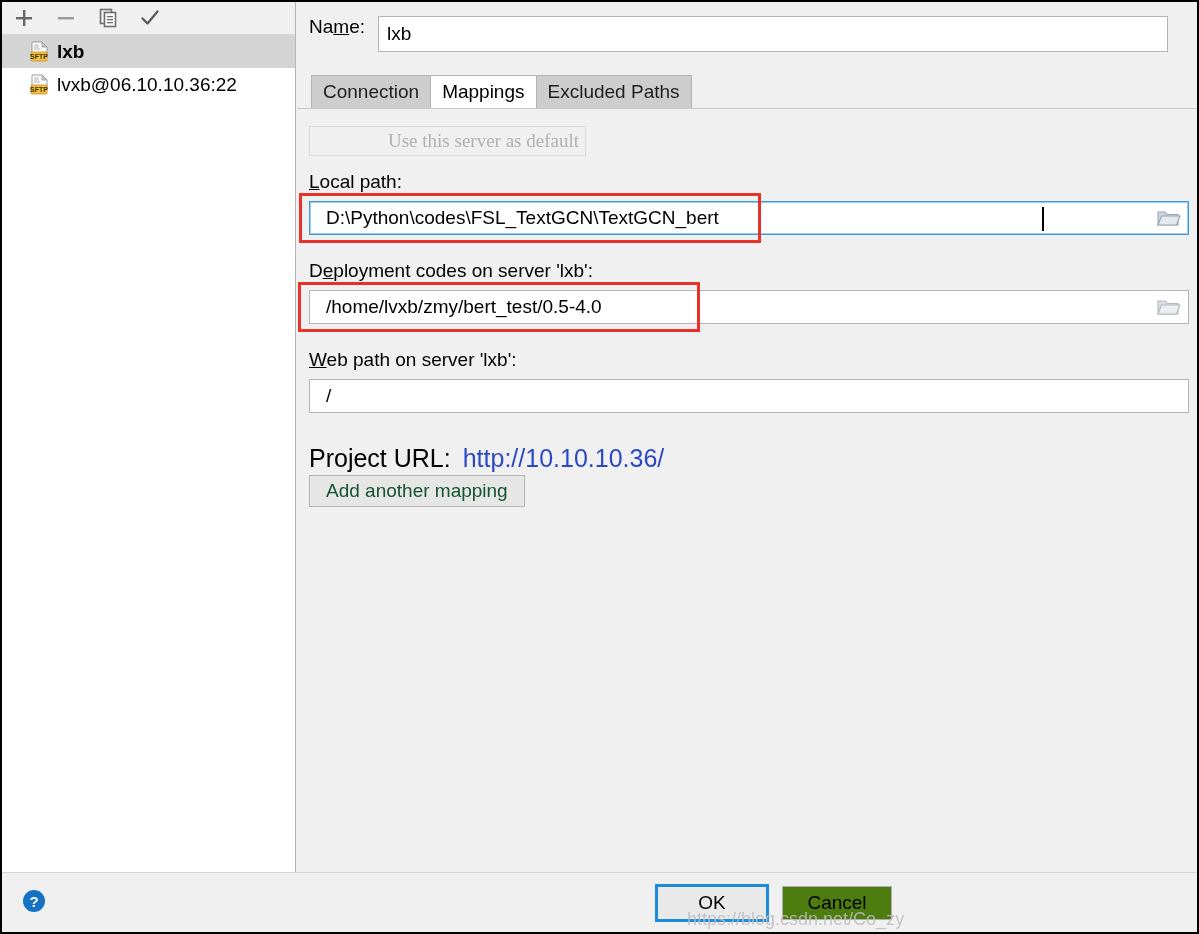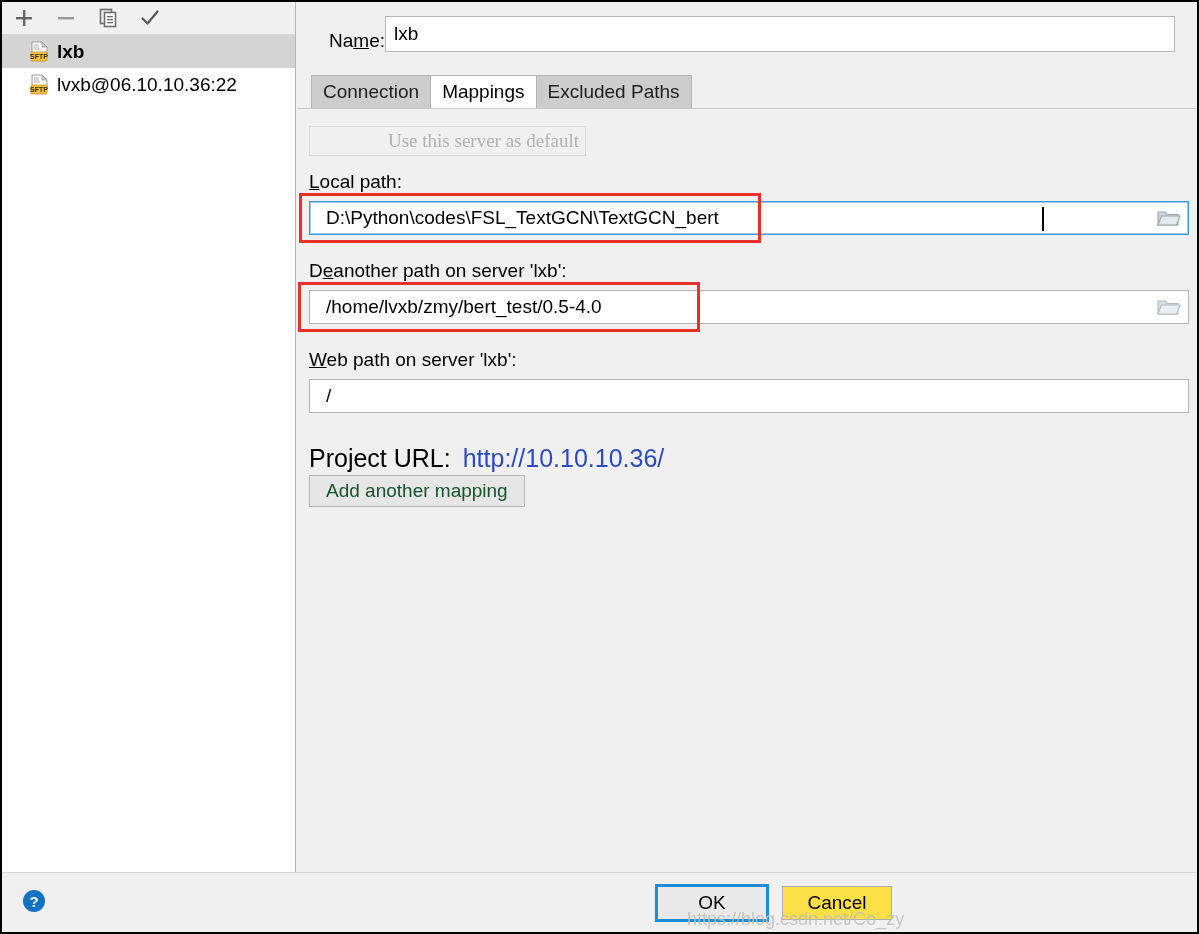--- a/index.html
+++ b/index.html
@@ -71,22 +71,22 @@
     position: absolute;
     left: 295px; top: 0;
     width: 900px; height: 870px;
     background: #f0f0f0;
   }
 
   
   #name-row {
     position: absolute;
     left: 12px; top: 14px;
-    display: flex; align-items: flex-end;
-    margin-left: 20px;
+    display: flex; align-items: flex-start;
+    gap: 13px;
   }
   #name-label { font-size: 19px; color: #000; }
   #name-label u { text-decoration: underline; }
   #name-input {
     width: 790px; height: 36px;
     border: 1px solid #b4b4b4;
     background: #ffffff;
     font-family: "Liberation Sans", sans-serif;
     font-size: 19px;
     padding: 0 8px;
@@ -245,21 +245,21 @@
     left: 16px; top: 12px;
     width: 32px; height: 32px;
     display: flex; align-items: center; justify-content: center;
     background: #f0f0f0;
     cursor: pointer;
   }
   .dlg-btn {
     position: absolute;
     top: 13px;
     height: 34px;
-    background: #fde047;
+    background: #4d7c0f;
     border: 1px solid #adadad;
     font-family: "Liberation Sans", sans-serif;
     font-size: 19px;
     color: #000;
     cursor: pointer;
   }
   #ok-btn {
     left: 655px;
     width: 110px;
     outline: 3px solid #1a8cd8;
@@ -362,21 +362,21 @@
       <div class="field-wrap" style="top:92px;">
         <input class="field-input focused" type="text" value="D:\Python\codes\FSL_TextGCN\TextGCN_bert" style="">
         <svg class="browse-icon" viewBox="0 0 24 20">
           <path d="M1 17 V4 H8 L10 6.5 H21 V17 Z" fill="#cfd6dc" stroke="#9aa6b0" stroke-width="1.1"></path>
           <path d="M1 17 L4.5 8 H23 L19.5 17 Z" fill="#e3e9ee" stroke="#9aa6b0" stroke-width="1.1"></path>
         </svg>
       </div>
       <div class="caret" style="left:745px; top:98px; height:24px;"></div>
       <div class="red-box" style="left:2px; top:84px; width:462px; height:50px;"></div>
 
-      <span class="field-label" style="left:12px; top:151px;"><span>D</span><u>e</u><span>another path on server 'lxb':</span></span>
+      <span class="field-label" style="left:12px; top:151px;"><span>D</span><u>e</u><span>ployment codes on server 'lxb':</span></span>
       <div class="field-wrap" style="top:181px;">
         <input class="field-input" type="text" value="/home/lvxb/zmy/bert_test/0.5-4.0" style="">
         <svg class="browse-icon" viewBox="0 0 24 20">
           <path d="M1 17 V4 H8 L10 6.5 H21 V17 Z" fill="#d9dfe4" stroke="#b2bac1" stroke-width="1.1"></path>
           <path d="M1 17 L4.5 8 H23 L19.5 17 Z" fill="#eceff2" stroke="#b2bac1" stroke-width="1.1"></path>
         </svg>
       </div>
       <div class="red-box" style="left:1px; top:173px; width:402px; height:50px;"></div>
 
       <span class="field-label" style="left:12px; top:240px;"><u>W</u><span>eb path on server 'lxb':</span></span>

